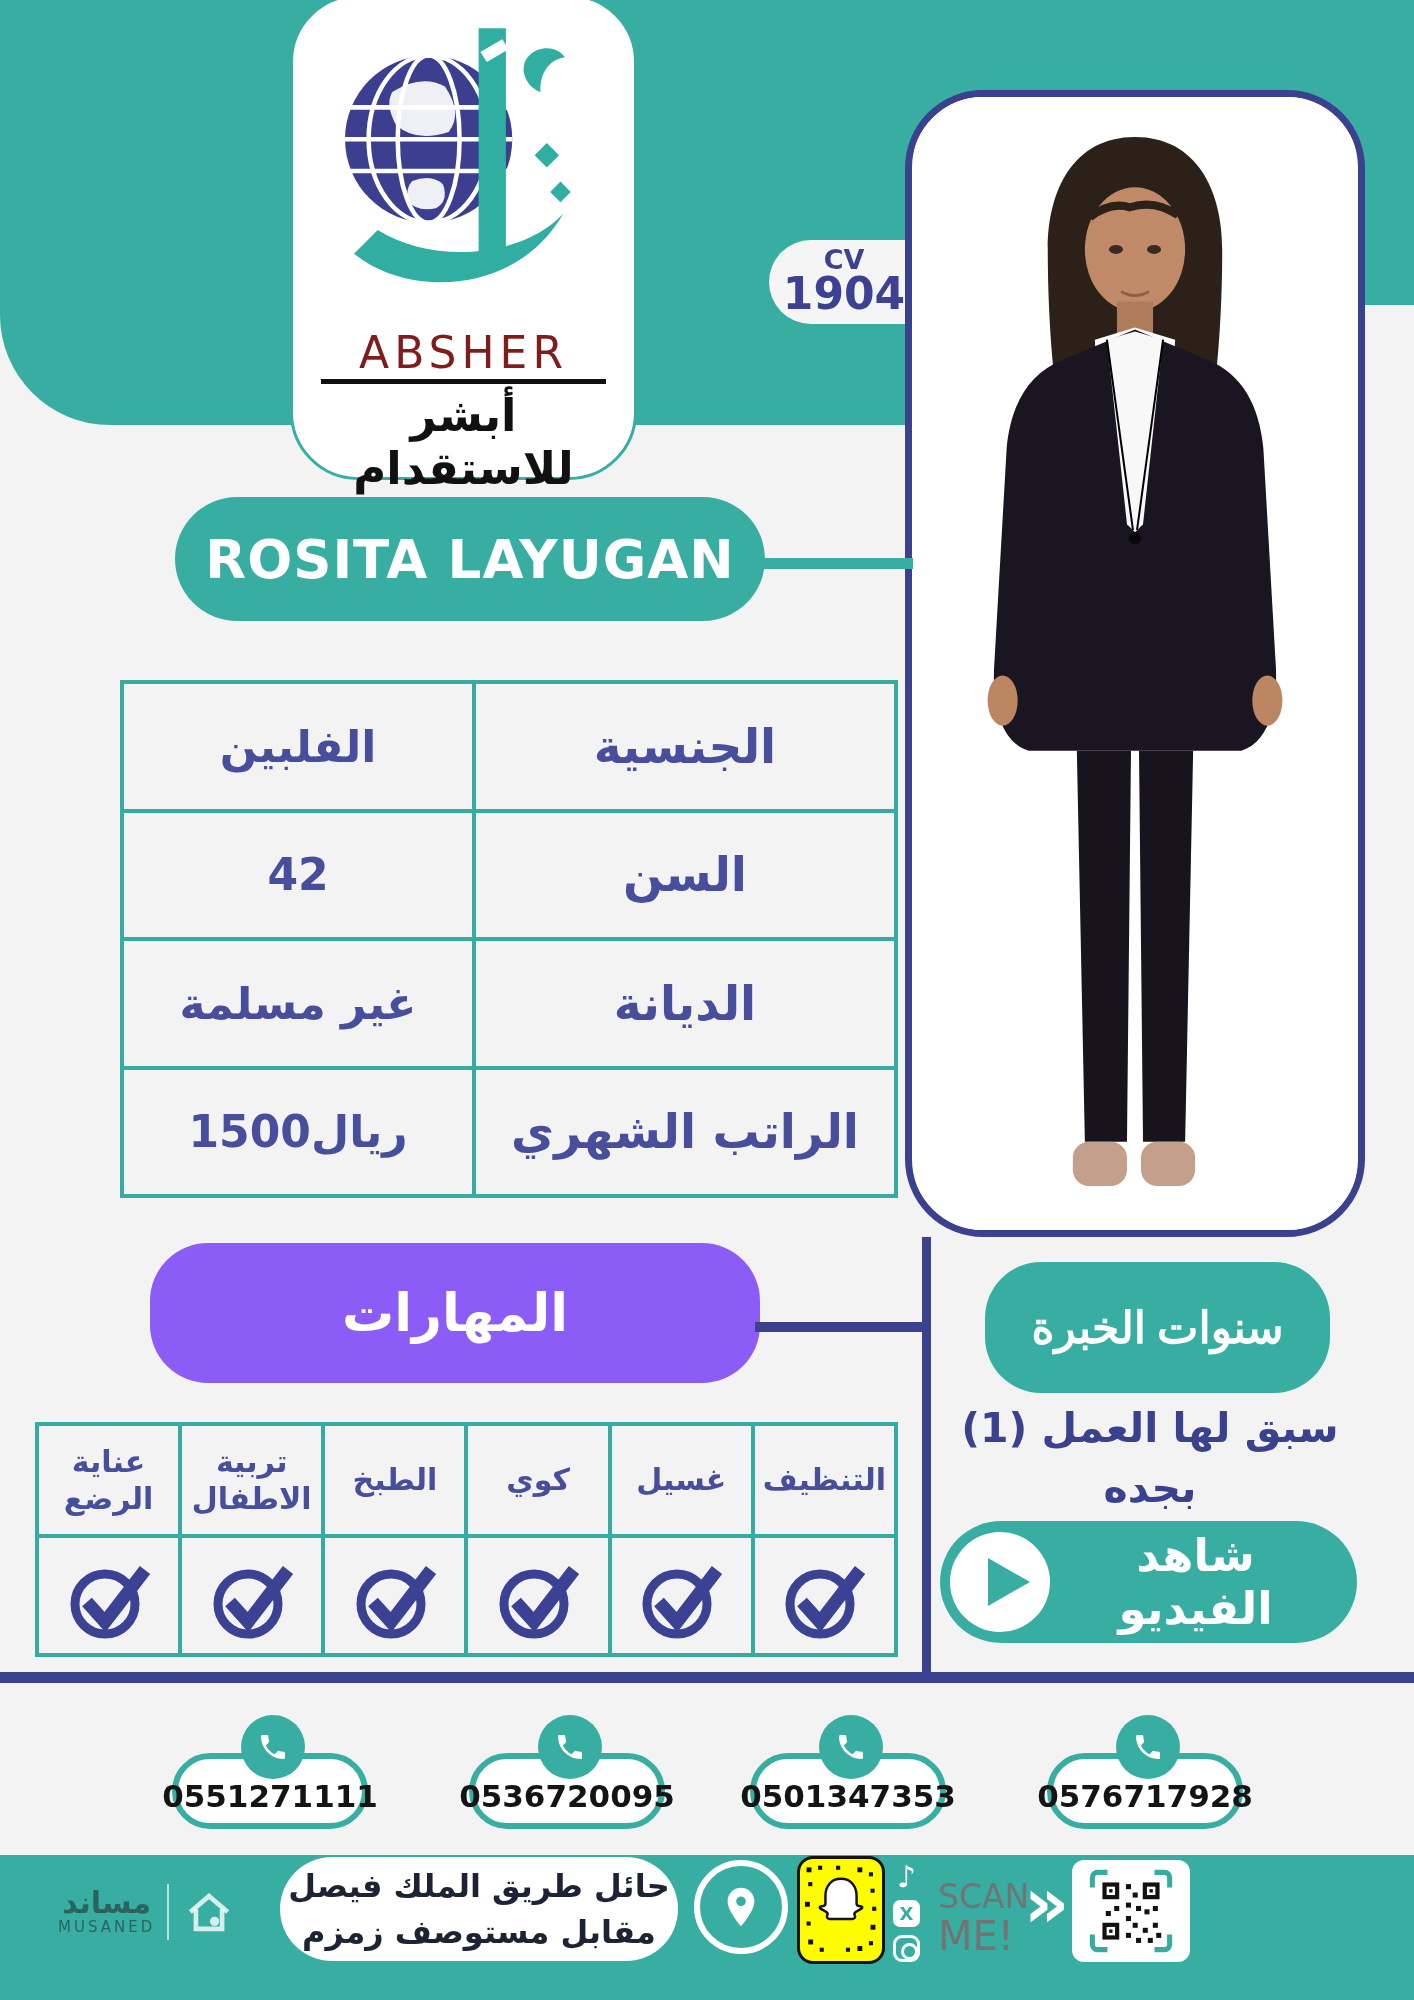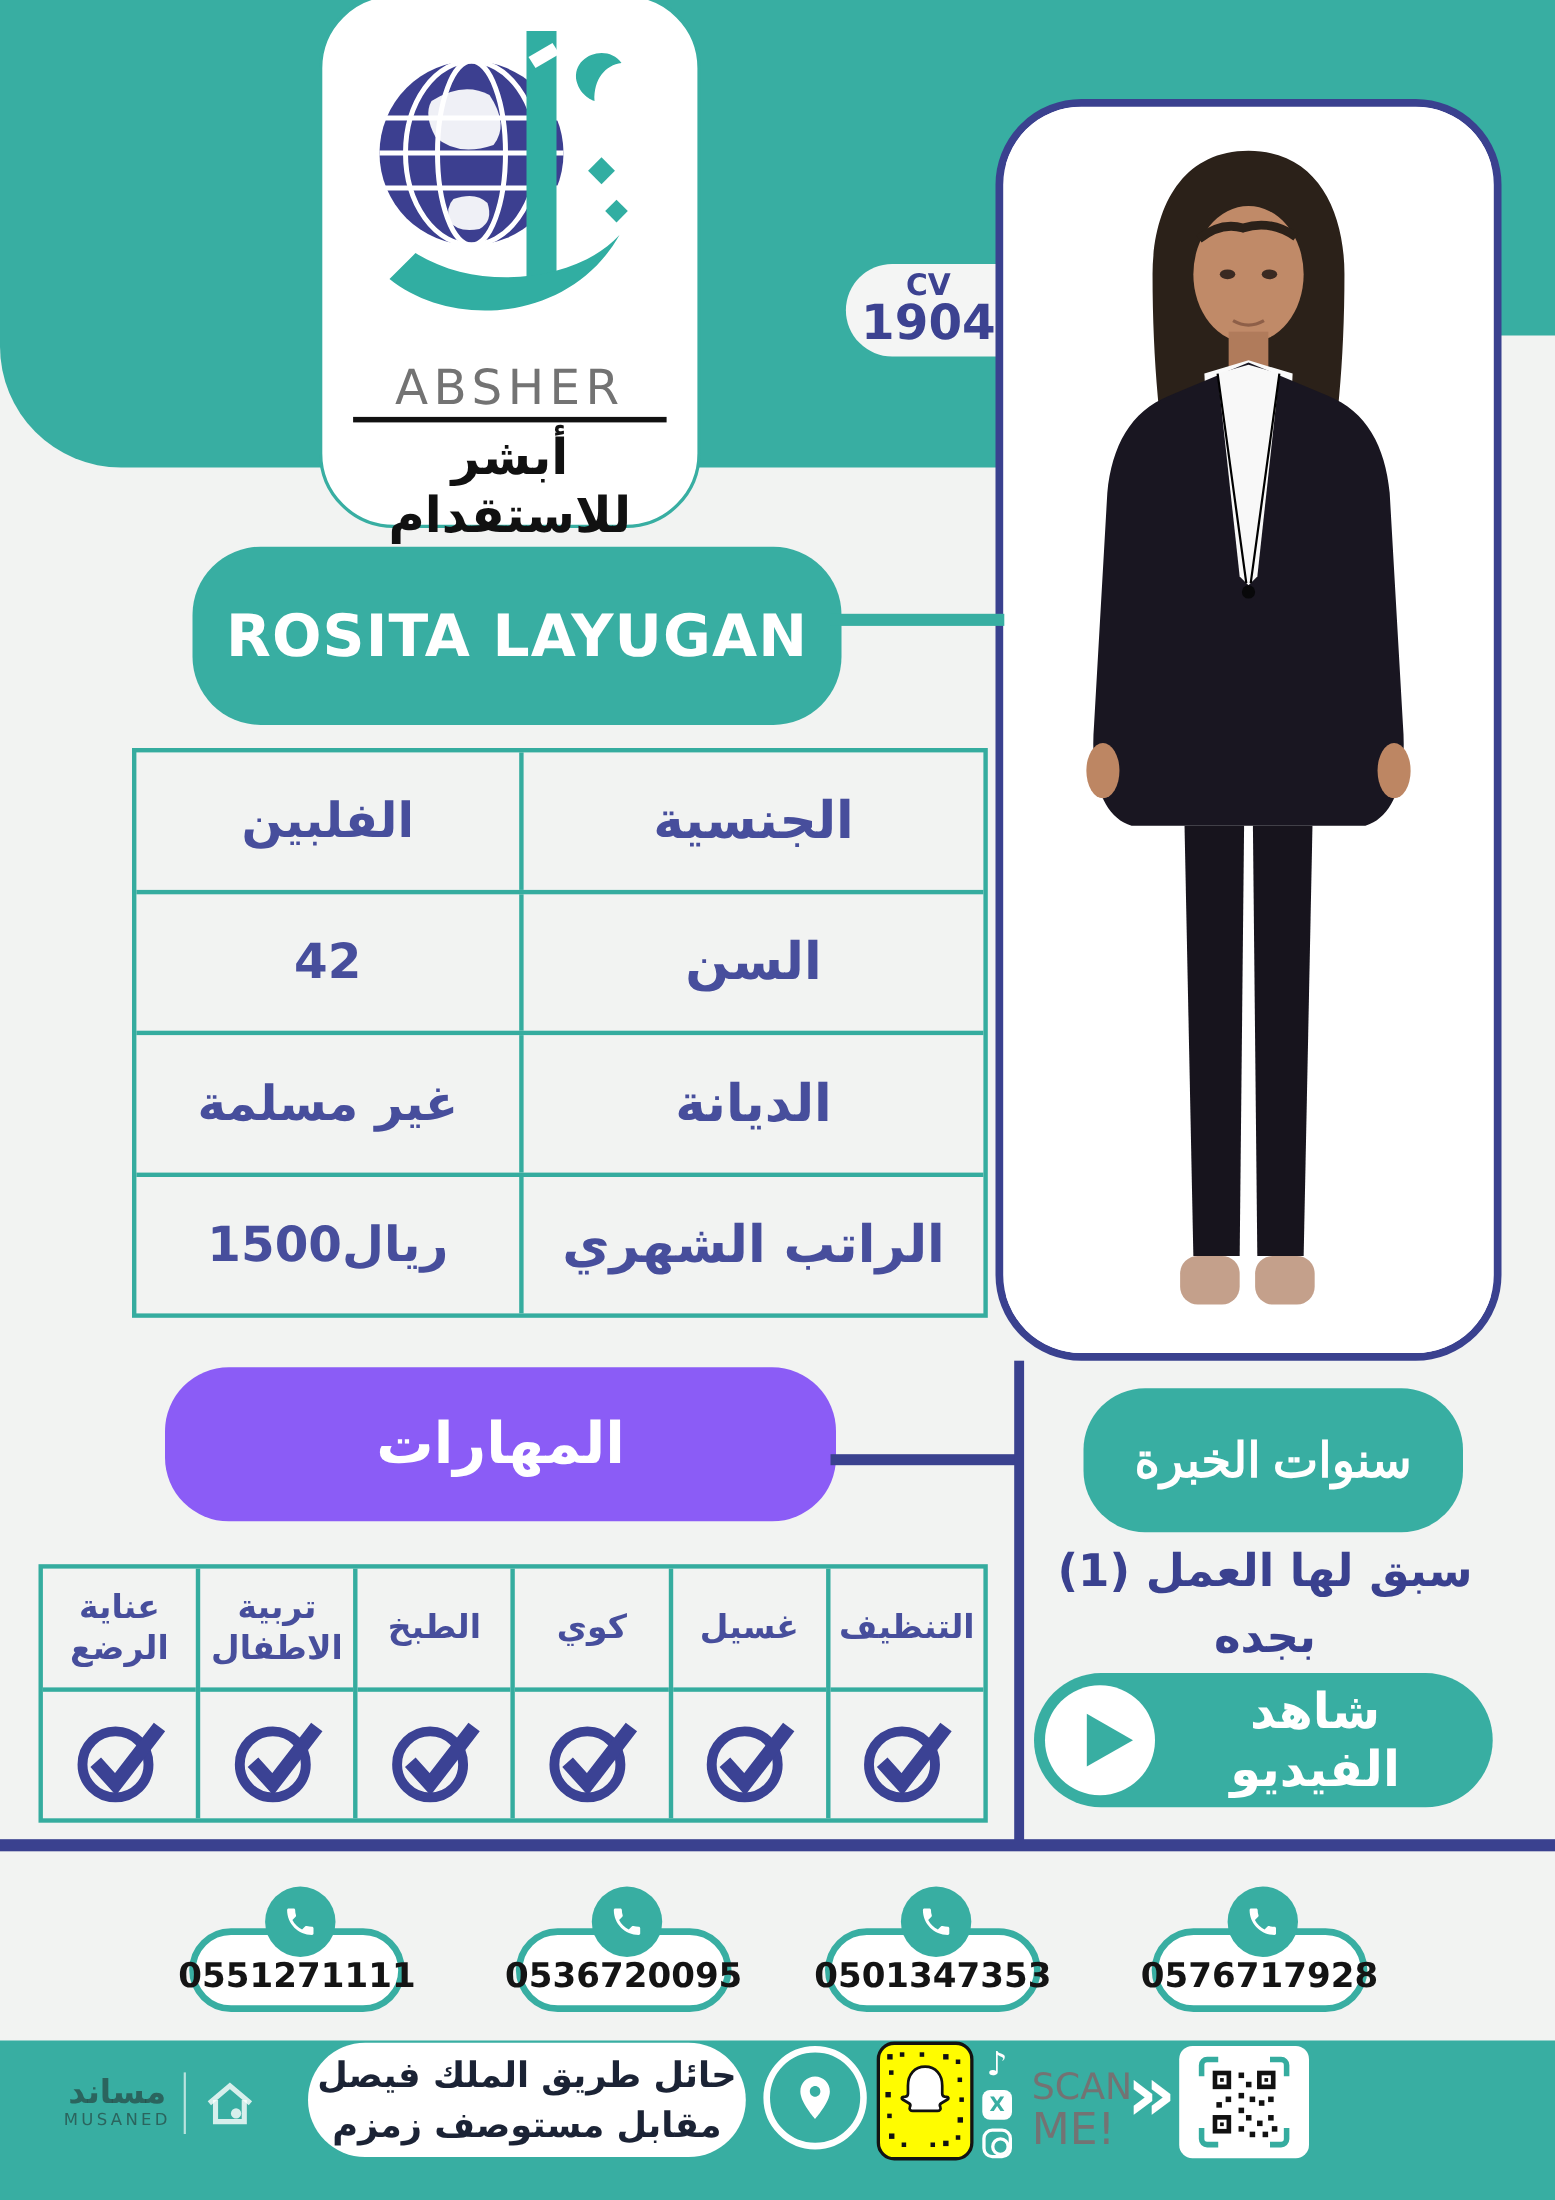--- a/index.html
+++ b/index.html
@@ -7,36 +7,36 @@
   .page { position:relative; width:1414px; height:2000px; background:#F2F3F2; overflow:hidden; margin:0 auto; }
   .abs { position:absolute; }
 
   
   .teal-left  { left:0; top:0; width:940px; height:425px; background:#38AEA2; border-radius:0 0 0 110px; }
   .teal-right { left:900px; top:0; width:514px; height:305px; background:#38AEA2; border-radius:0 0 0 80px; }
 
   
   .logo-panel { left:290px; top:-6px; width:347px; height:486px; background:#fff; border:3px solid #38AEA2; border-radius:68px; }
   .logo-mark { position:absolute; left:22px; top:24px; width:300px; height:300px; }
-  .logo-en { position:absolute; left:0; right:0; top:330px; text-align:center; font-size:44px; letter-spacing:5px; color:#737373; }
+  .logo-en { position:absolute; left:0; right:0; top:330px; text-align:center; font-size:44px; letter-spacing:5px; color:#7f1d1d; }
   .logo-underline { position:absolute; left:28px; right:28px; top:382px; height:5px; background:#111; }
   .logo-ar { position:absolute; left:0; right:0; top:392px; text-align:center; font-size:45px; font-weight:bold; color:#111; }
 
   
   .cv-badge { left:769px; top:240px; width:150px; height:84px; background:#F4F5F4; border-radius:46px 0 0 46px;
               display:flex; flex-direction:column; align-items:center; justify-content:center; color:#3C4291; }
   .cv-badge .cv-label { font-size:27px; font-weight:bold; line-height:0.9; }
   .cv-badge .cv-num { font-size:44px; font-weight:bold; line-height:1; }
 
   
   .photo-frame { left:905px; top:90px; width:460px; height:1147px; background:#fff; border:7px solid #3A418F; border-radius:78px; overflow:hidden; }
   .photo-frame svg { position:absolute; left:0; top:0; width:100%; height:100%; }
 
   
-  .name-banner { left:175px; top:497px; width:590px; height:162px; background:#38AEA2; border-radius:62px;
+  .name-banner { left:175px; top:497px; width:590px; height:124px; background:#38AEA2; border-radius:62px;
                  display:flex; align-items:center; justify-content:center; color:#fff; font-size:53px; font-weight:bold; letter-spacing:1px; }
   .name-connector { left:755px; top:558px; width:158px; height:11px; background:#38AEA2; }
 
   
   .info-table { left:120px; top:680px; width:778px; height:518px; border:4px solid #35AC9F; display:flex; flex-direction:column; }
   .info-row { flex:1; display:flex; border-top:4px solid #35AC9F; }
   .info-row:first-child { border-top:none; }
   .cell { display:flex; align-items:center; justify-content:center; color:#474E9C; font-weight:bold; }
   .cell.val { width:352px; border-right:4px solid #35AC9F; font-size:44px; }
   .cell.lab { flex:1; font-size:47px; }

